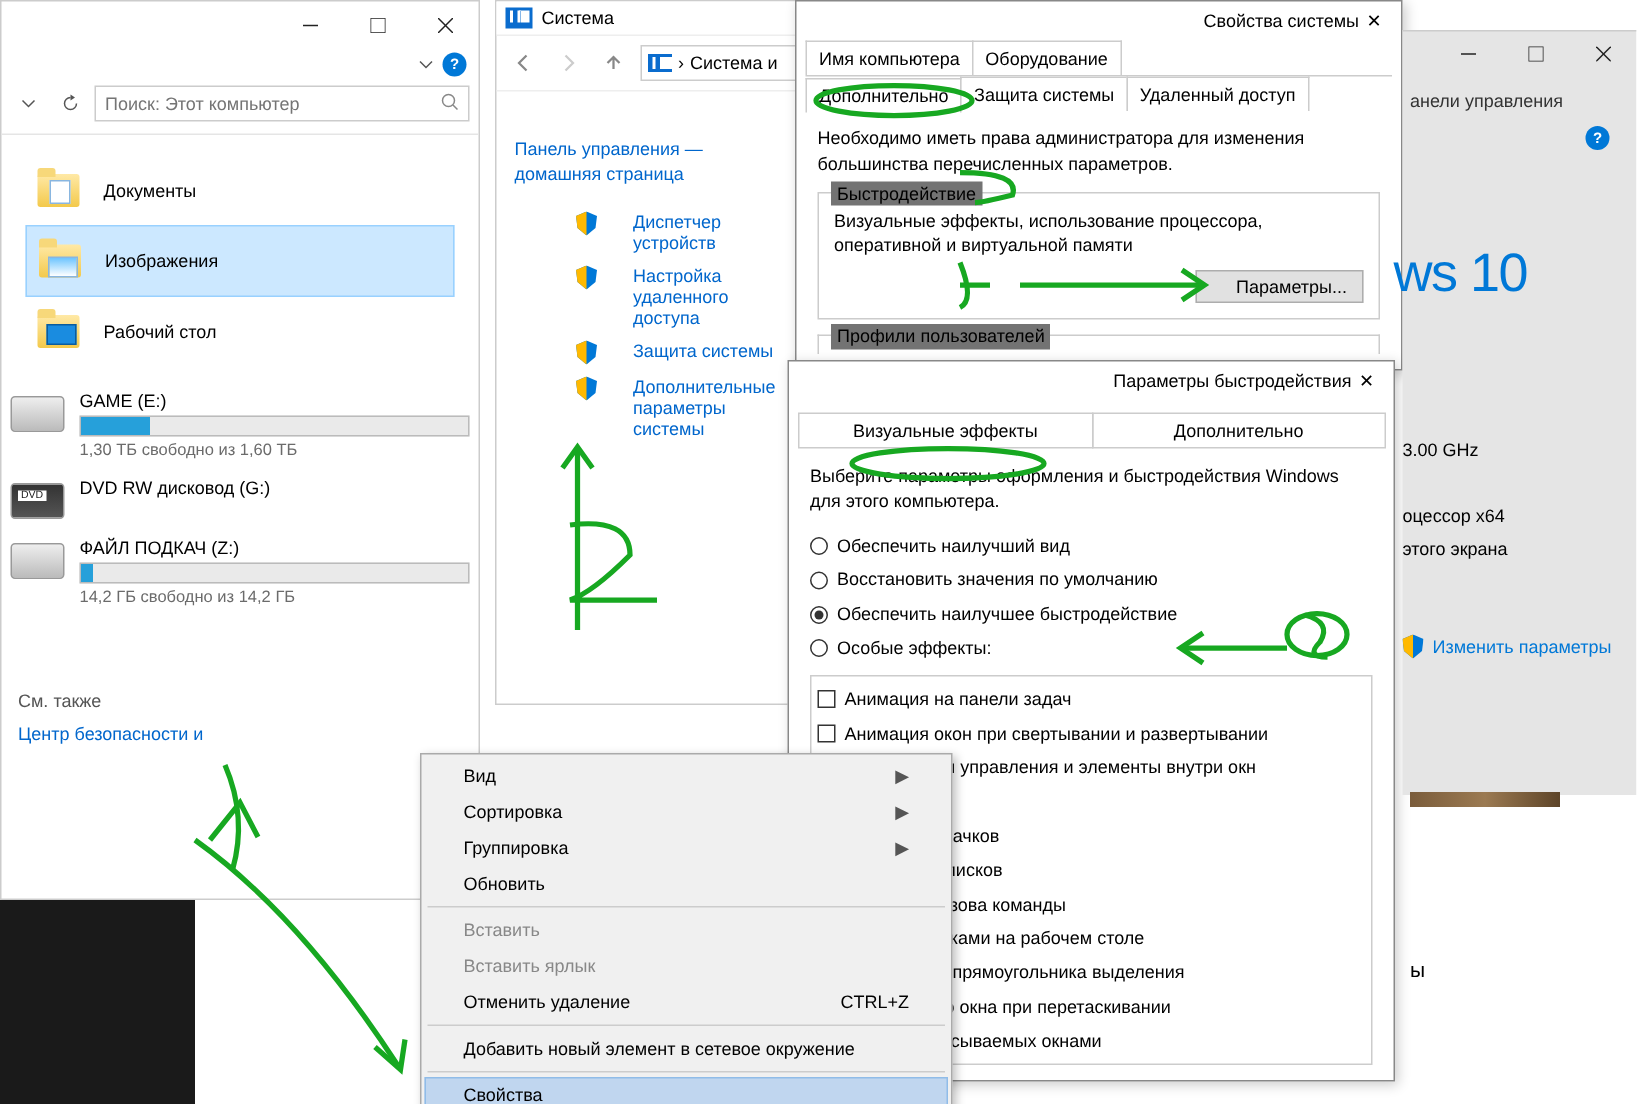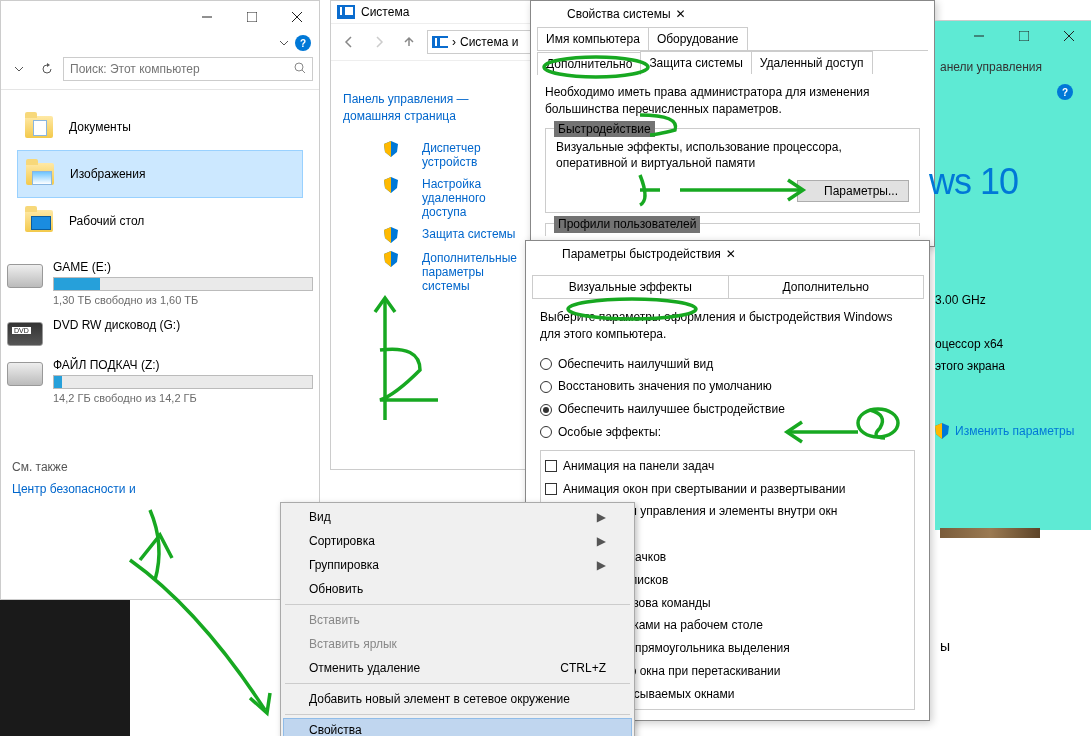--- a/index.html
+++ b/index.html
@@ -56,21 +56,21 @@
     .sys-also .hdr { color: #555; margin-bottom: 8px; }
     .sys-also .lnk { color: #0066cc; cursor: pointer; }
 
     .toolbar { position: absolute; left: 330px; top: 0; display:flex; align-items:center; height:26px; background:#f7f3f3; width:600px; padding:0 4px; gap:2px; border:1px solid #ddd;}
     .tbtn { width:22px;height:22px;display:flex;align-items:center;justify-content:center;color:#555;}
     .tbtn svg{width:14px;height:14px;}
 
     
     .dlg { position: absolute; background: #fff; border: 1px solid #888; box-shadow: 2px 2px 8px rgba(0,0,0,0.2); }
     .dlg-sys { left: 530px; top: 0; width: 405px; }
-    .dlg-title { display: flex; justify-content: flex-start; align-items: center; padding: 6px 8px; font-size: 12px; margin-left: 28px; }
+    .dlg-title { display: flex; justify-content: flex-end; align-items: center; padding: 6px 8px; font-size: 12px; }
     .dlg-close { cursor: pointer; width: 20px; text-align: center; }
     .tabs { display: flex; border-bottom: 1px solid #ccc; margin: 0 6px; }
     .tabs-row2 { border-bottom: 0; }
     .tab { padding: 4px 8px; border: 1px solid #ccc; border-bottom: none; margin-right: -1px; background: #fff; cursor: pointer; font-size: 12px; white-space: nowrap; }
     .tab.active { background: #fff; position: relative; top: 1px; }
     .dlg-body { padding: 10px 14px; font-size: 12px; line-height: 1.4; }
     .group { border: 1px solid #ccc; padding: 10px; margin: 10px 0; position: relative; }
     .group-title { position: absolute; top: -8px; left: 8px; background: #737373; padding: 0 4px; font-size: 12px; }
     .btn { border: 1px solid #adadad; background: #e1e1e1; padding: 3px 10px; cursor: pointer; font-size: 12px; }
     .btn-right { float: right; margin-top: 8px; padding-left: 26px; }
@@ -89,21 +89,21 @@
 
     
     .ctxmenu { position: absolute; left: 280px; top: 502px; width: 355px; background: #f0f0f0; border: 1px solid #aaa; box-shadow: 2px 2px 6px rgba(0,0,0,0.25); padding: 2px; }
     .ctx-item { padding: 5px 26px; cursor: pointer; display: flex; justify-content: space-between; font-size: 12px; }
     .ctx-item.disabled { color: #888; cursor: default; }
     .ctx-item.sel { background: #c0d6ef; border: 1px solid #90bce8; padding: 4px 25px; }
     .ctx-sep { height: 1px; background: #ccc; margin: 3px 2px; }
     .ctx-arrow { color: #555; }
 
     
-    .right-peek { position: absolute; left: 935px; top: 20px; width: 156px; height: 510px; background: #5eead4; border-top: 1px solid #ccc; border-left: 0; }
+    .right-peek { position: absolute; left: 935px; top: 20px; width: 156px; height: 510px; background: #e5e5e5; border-top: 1px solid #ccc; border-left: 0; }
     .win-btns { display: flex; justify-content: flex-end; }
     .w10 { color: #0078d7; font-size: 36px; font-weight: 300; margin: 110px 0 0 -6px; letter-spacing: -1px; }
     .spec-line { margin: 20px 0 8px; font-size: 12px; }
     .change-link { color: #0078d7; display: flex; align-items: center; gap: 6px; margin-top: 50px; cursor: pointer; }
 
     .right-txt { position:absolute; left:940px; top:60px; font-size:12px; color:#333; }
 
     .right-help { position:absolute; left:1057px; top:84px; width:16px;height:16px;border-radius:50%;background:#0078d7;color:#fff;display:flex;align-items:center;justify-content:center;font-size:10px;font-weight:bold;}
 
     

